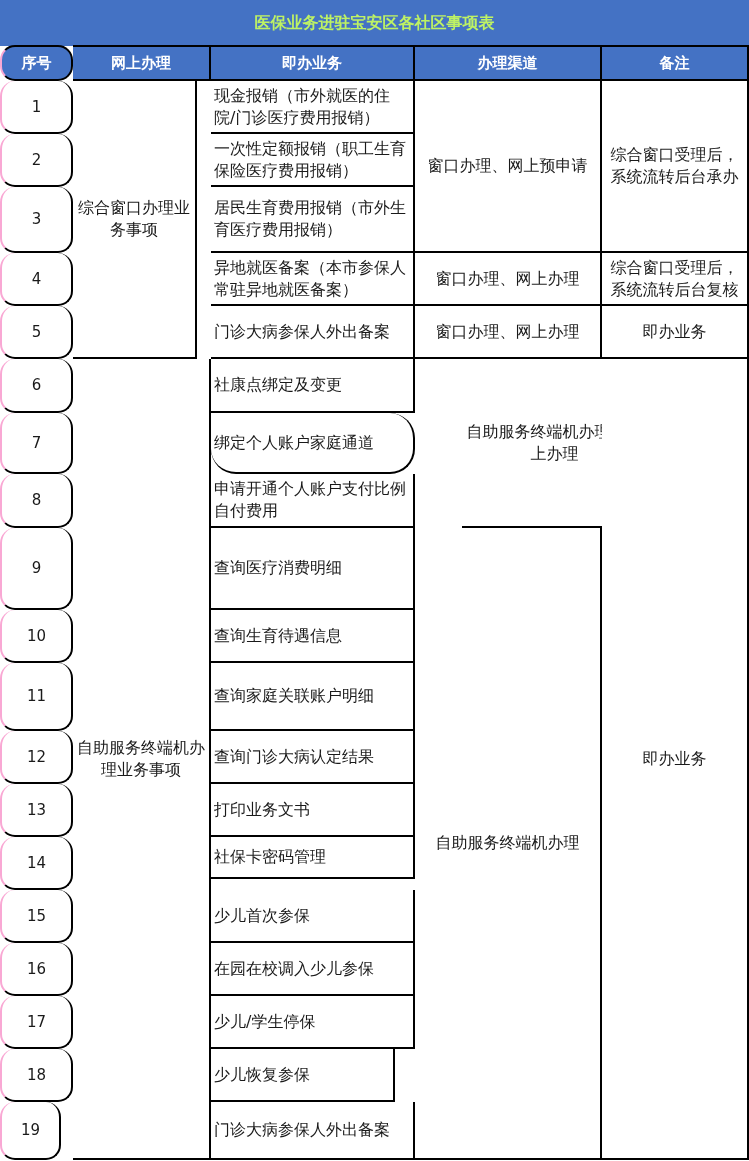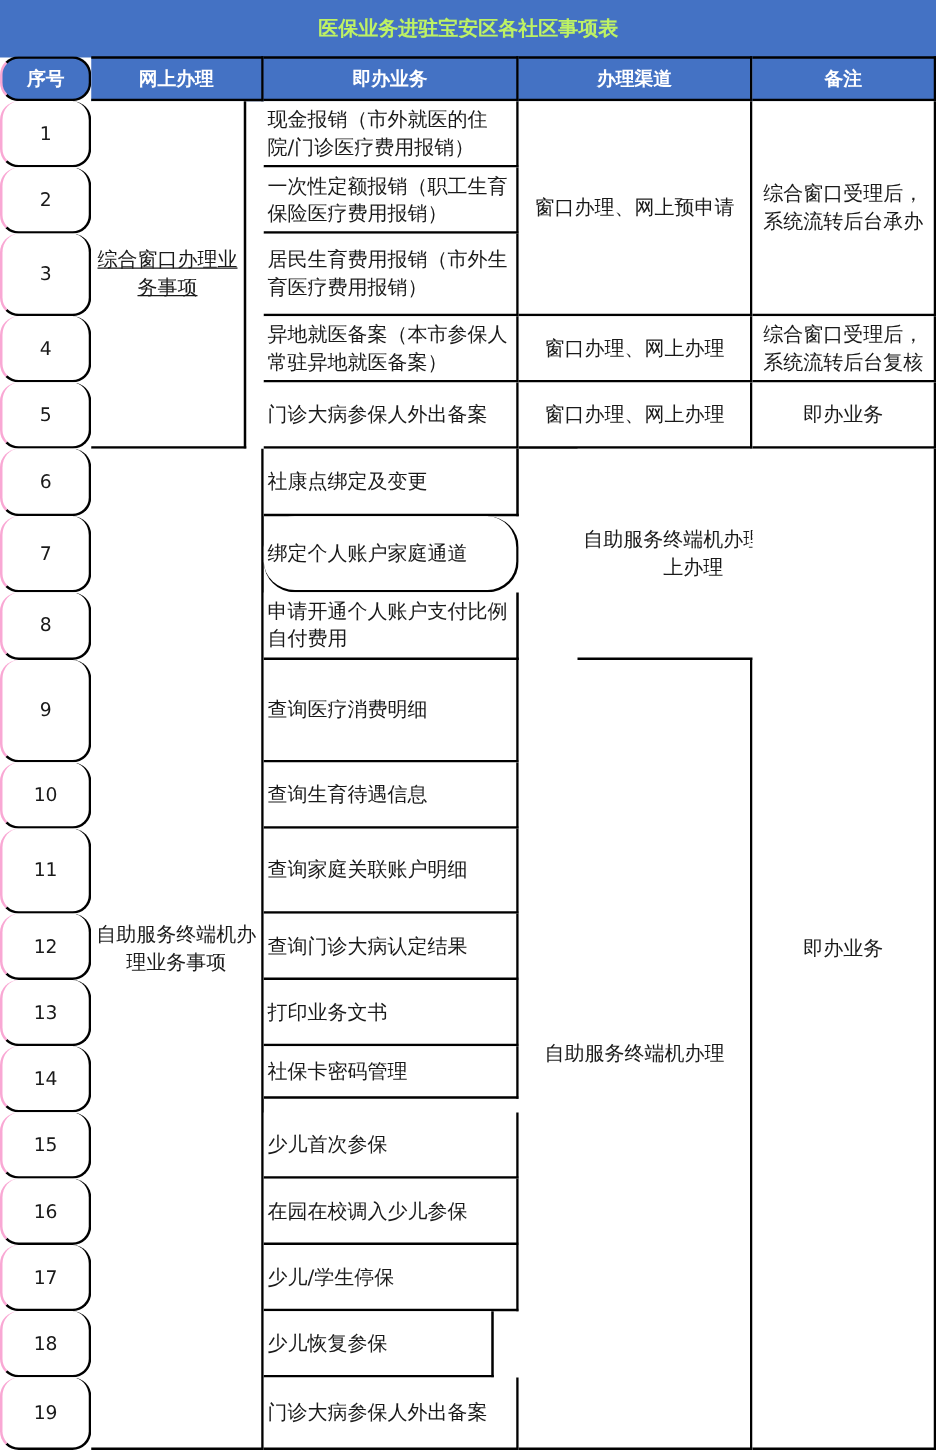--- a/index.html
+++ b/index.html
@@ -40,23 +40,23 @@
 <div class="cell first-col center num" style="left:0;top:528px;width:73px;height:82px;">9</div>
 <div class="cell first-col center num" style="left:0;top:610px;width:73px;height:53px;">10</div>
 <div class="cell first-col center num" style="left:0;top:663px;width:73px;height:68px;">11</div>
 <div class="cell first-col center num" style="left:0;top:731px;width:73px;height:53px;">12</div>
 <div class="cell first-col center num" style="left:0;top:784px;width:73px;height:53px;">13</div>
 <div class="cell first-col center num" style="left:0;top:837px;width:73px;height:53px;">14</div>
 <div class="cell first-col center num" style="left:0;top:890px;width:73px;height:53px;">15</div>
 <div class="cell first-col center num" style="left:0;top:943px;width:73px;height:53px;">16</div>
 <div class="cell first-col center num" style="left:0;top:996px;width:73px;height:53px;">17</div>
 <div class="cell first-col center num" style="left:0;top:1049px;width:73px;height:53px;">18</div>
-<div class="cell first-col center num" style="left:0;top:1102px;width:73px;height:58px;">19</div>
+<div class="cell first-col center num" style="left:0;top:1102px;width:61px;height:58px;">19</div>
 
-<div class="cell center" style="left:73px;top:81px;width:124px;height:278px;padding:4px 2px;text-decoration:underline;">综合窗口办理业务事项</div>
+<div class="cell center" style="left:73px;top:81px;width:124px;height:278px;padding:4px 2px;">综合窗口办理业务事项</div>
 <div class="cell center" style="left:73px;top:359px;width:138px;height:801px;padding:0 2px;">自助服务终端机办理业务事项</div>
 
 <div class="cell left" style="left:211px;top:81px;width:204px;height:53px;">现金报销（市外就医的住院/门诊医疗费用报销）</div>
 <div class="cell left" style="left:211px;top:134px;width:204px;height:53px;">一次性定额报销（职工生育保险医疗费用报销）</div>
 <div class="cell left" style="left:211px;top:187px;width:204px;height:66px;">居民生育费用报销（市外生育医疗费用报销）</div>
 <div class="cell left" style="left:211px;top:253px;width:204px;height:53px;">异地就医备案（本市参保人常驻异地就医备案）</div>
 <div class="cell left" style="left:211px;top:306px;width:204px;height:53px;">门诊大病参保人外出备案</div>
 <div class="cell left" style="left:211px;top:359px;width:204px;height:54px;">社康点绑定及变更</div>
 <div class="cell left" style="left:211px;top:413px;width:204px;height:61px;border-radius:25px;">绑定个人账户家庭通道</div>
 <div class="cell left" style="left:211px;top:474px;width:204px;height:54px;">申请开通个人账户支付比例自付费用</div>

